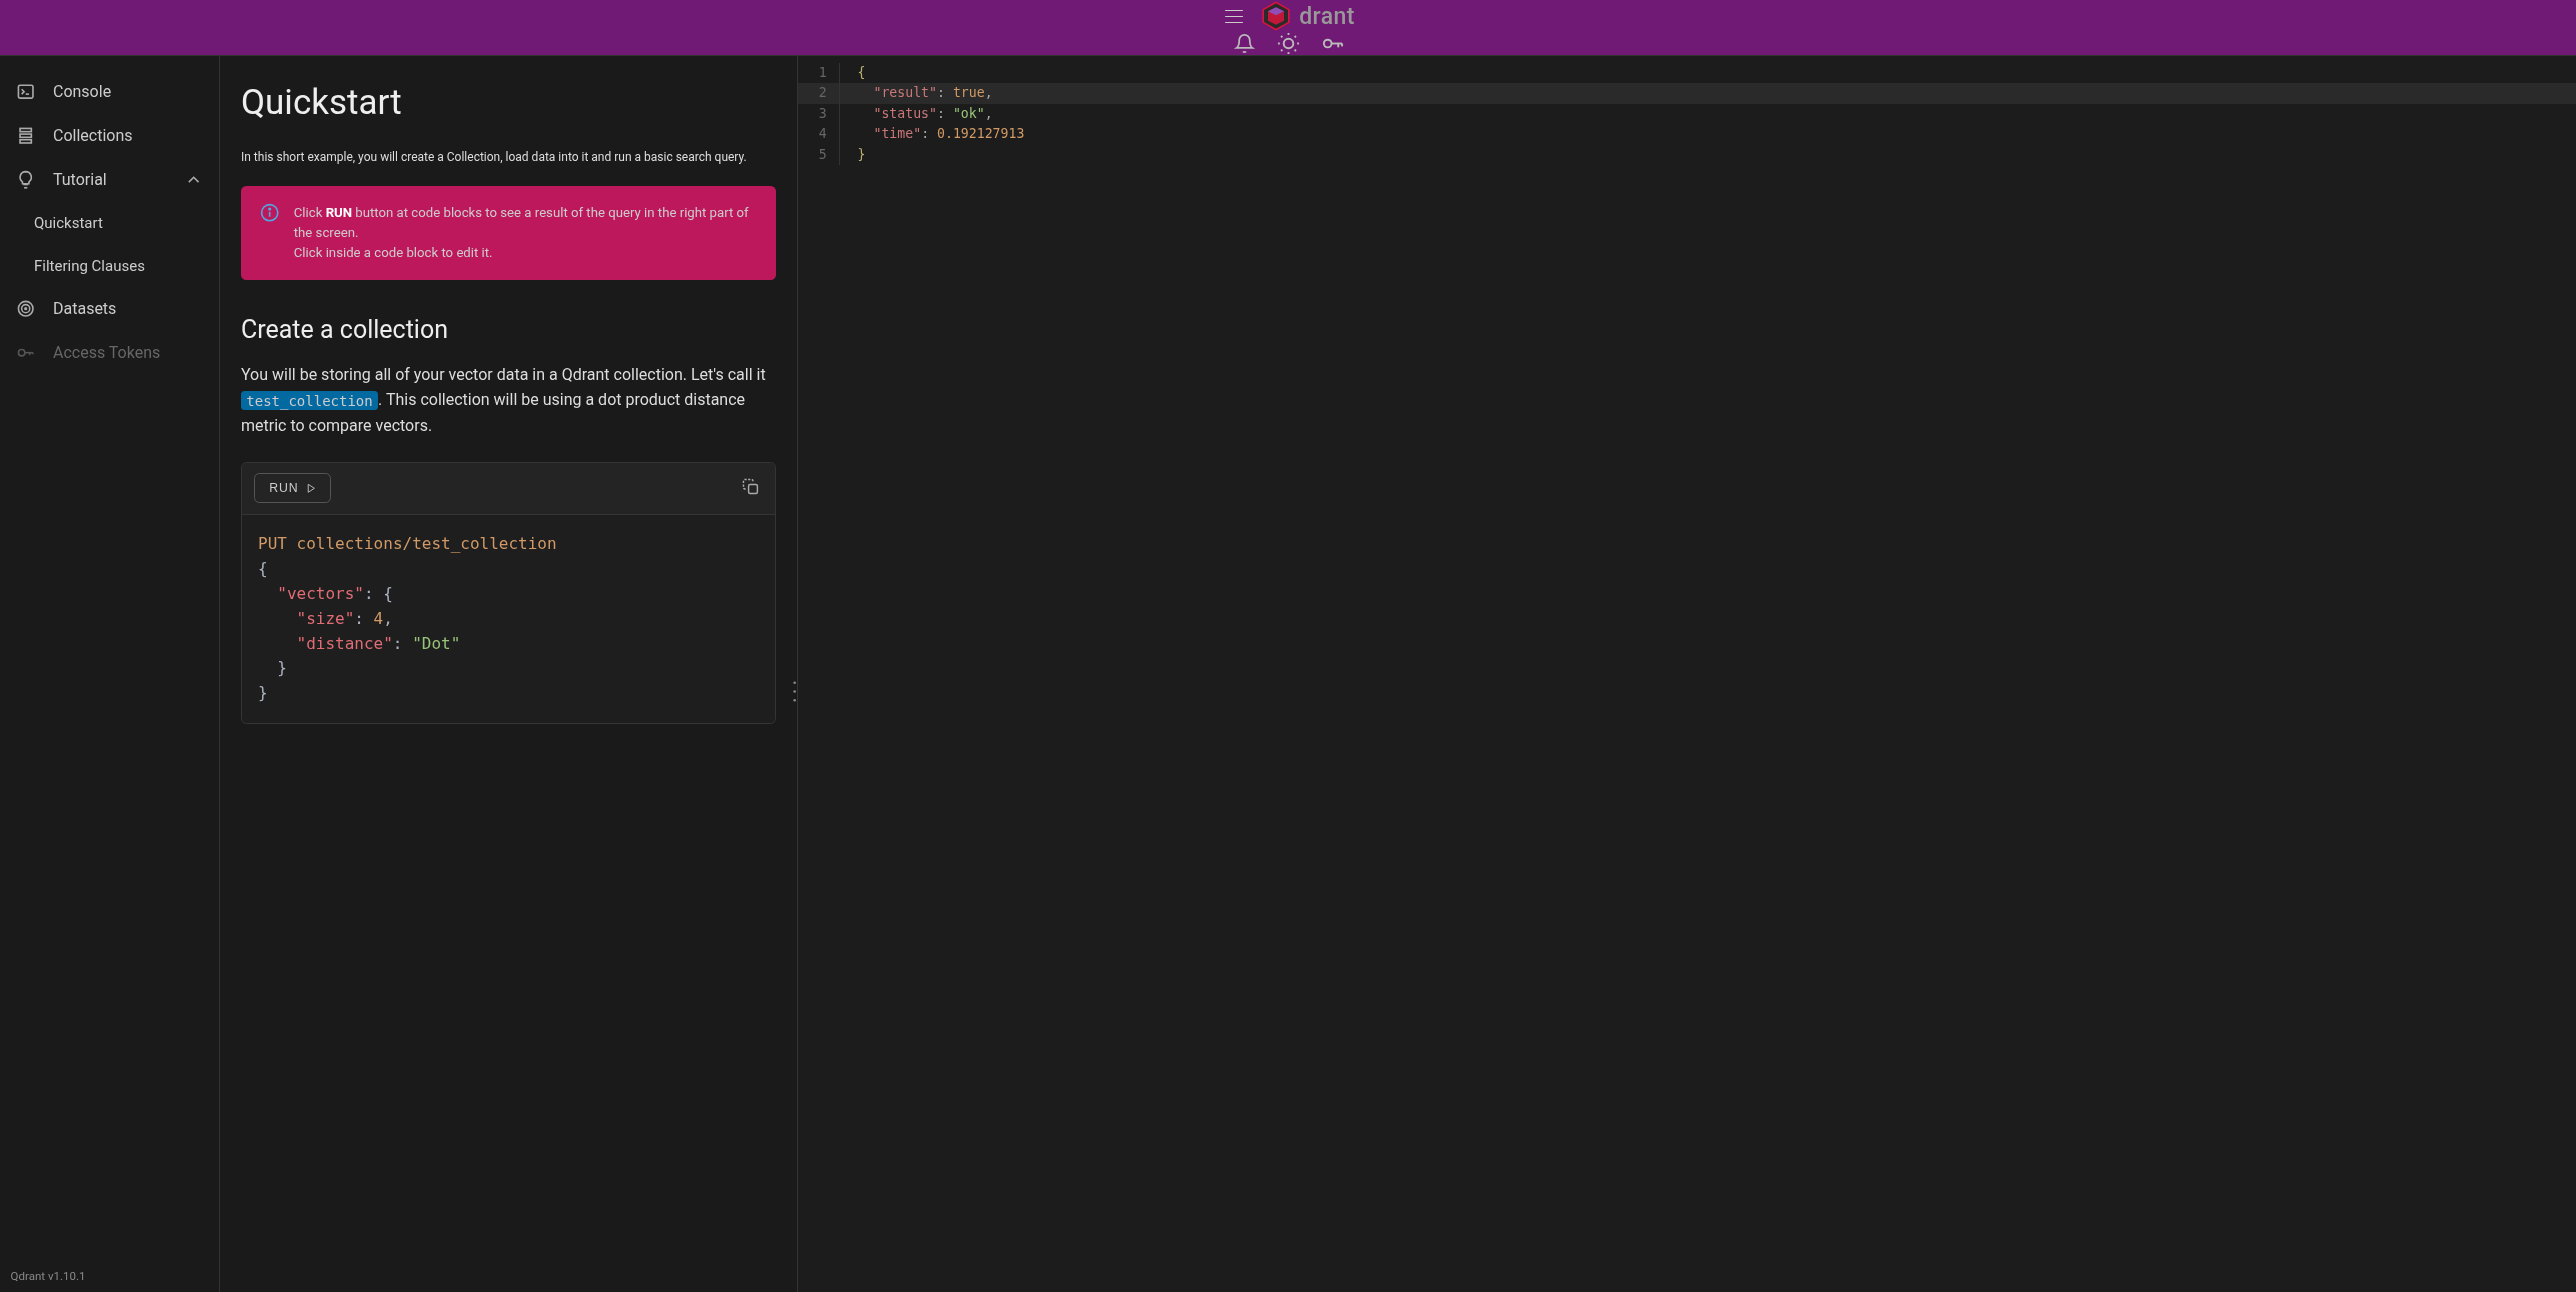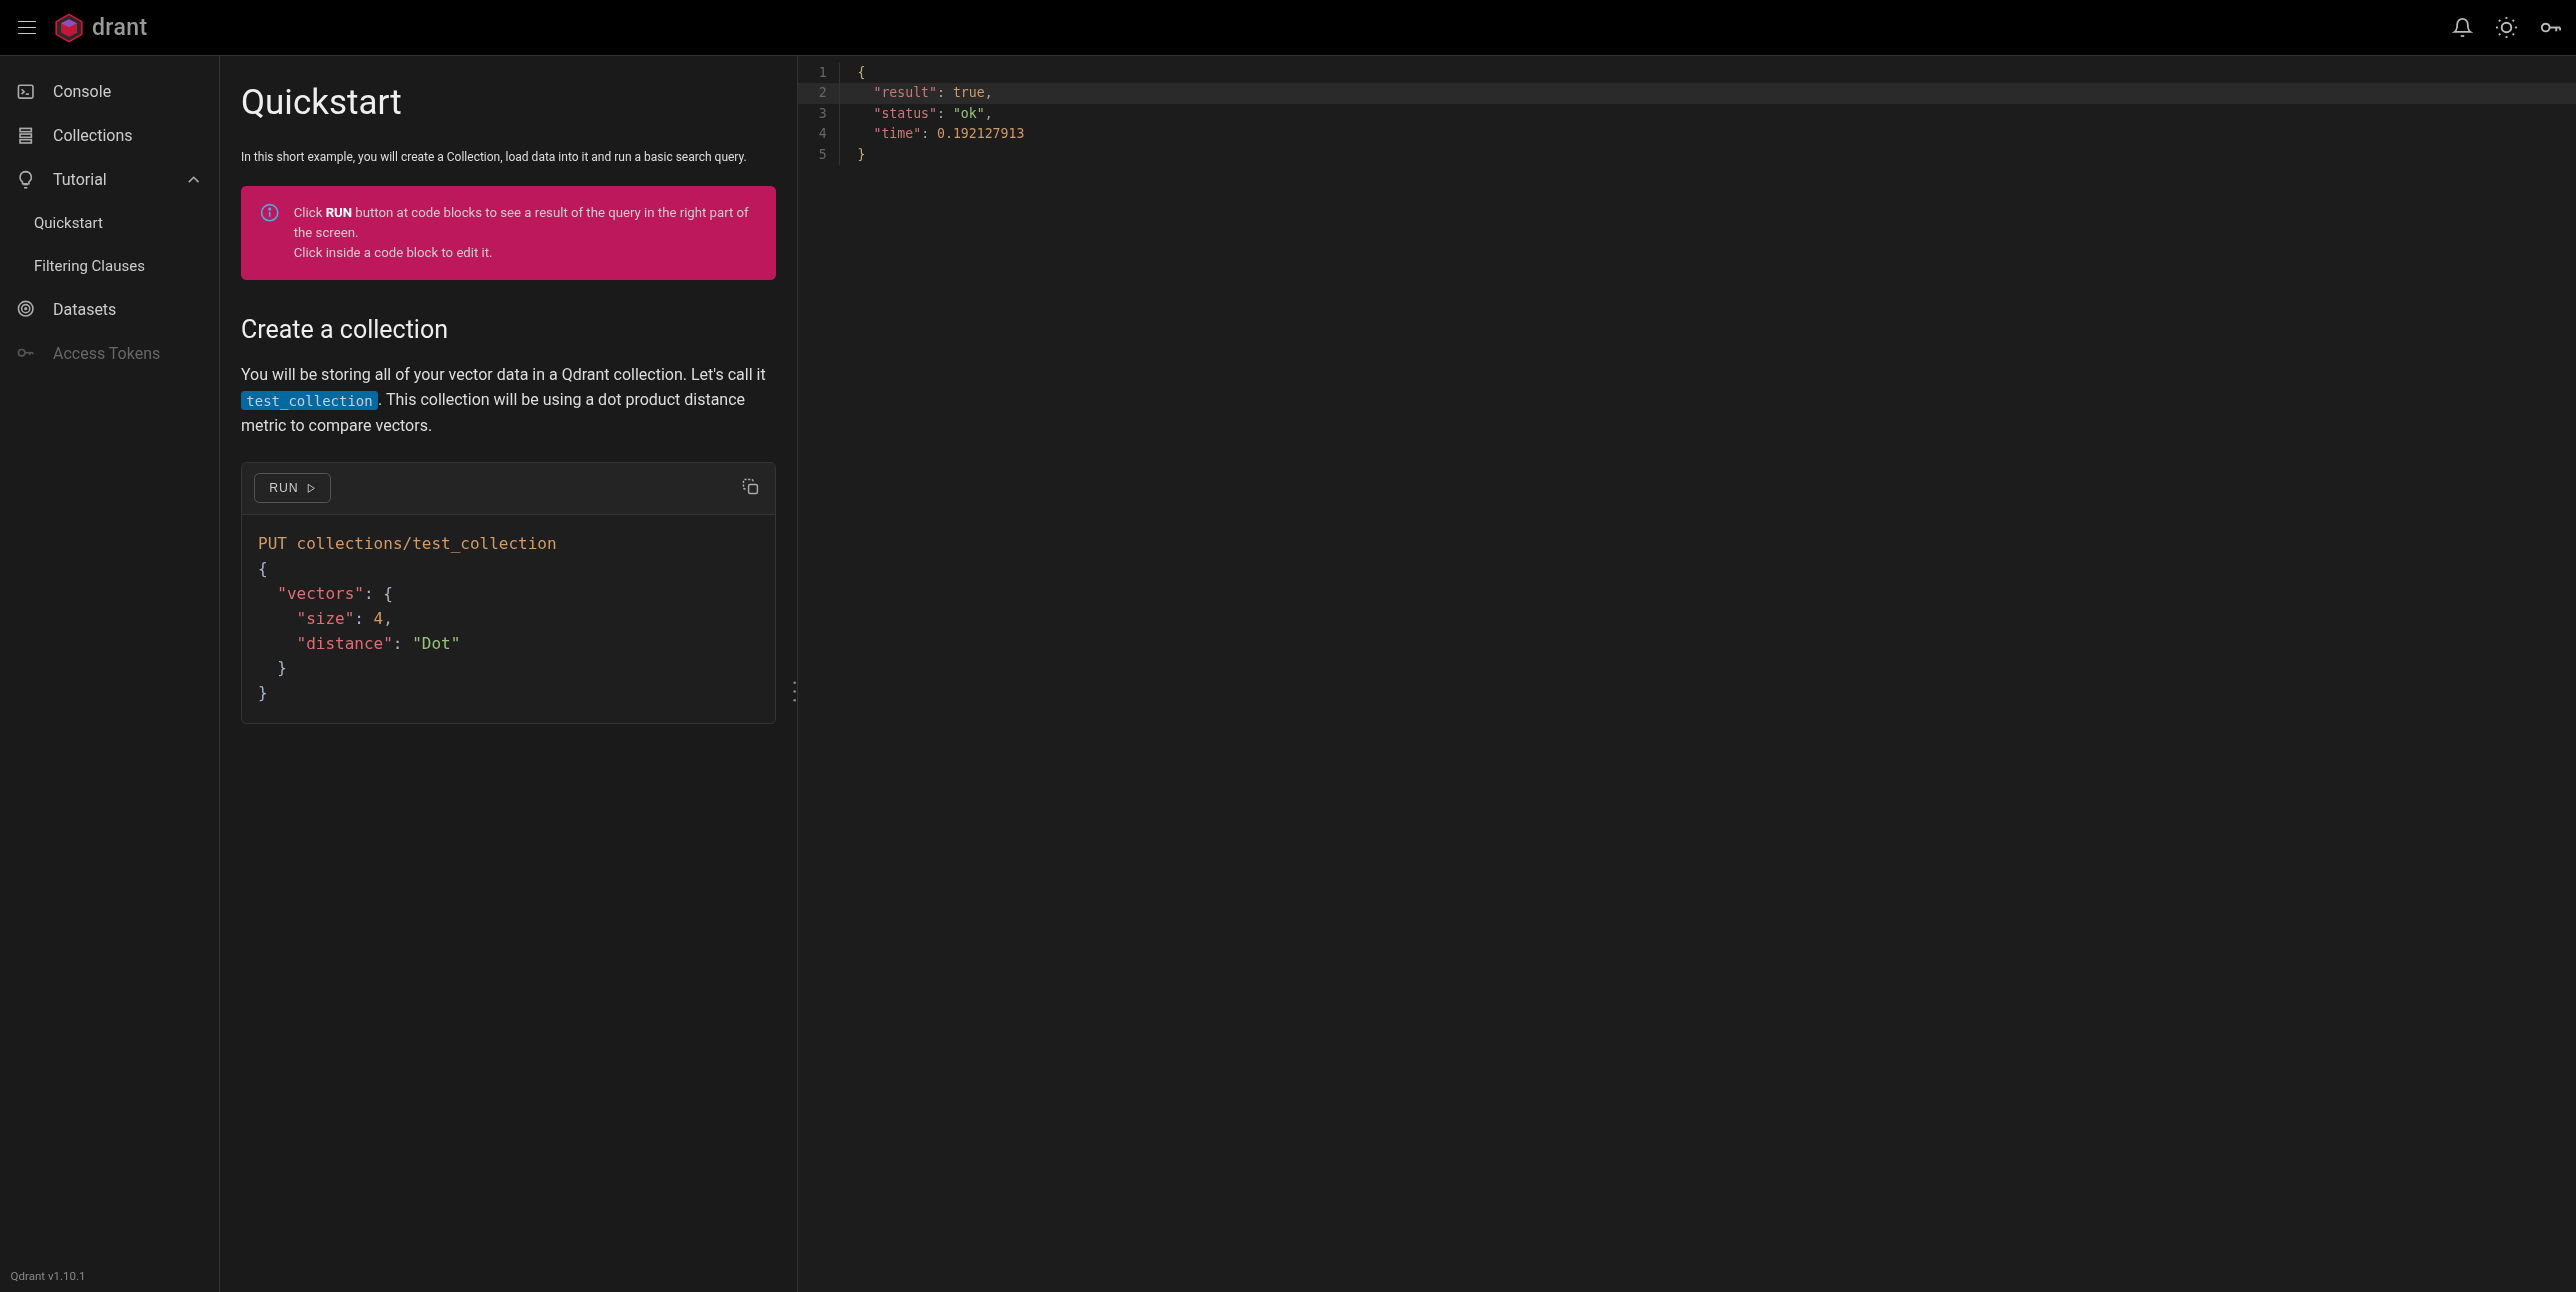--- a/index.html
+++ b/index.html
@@ -15,21 +15,22 @@
   height: 1292px;
   overflow: hidden;
 }
 .header {
   display: flex;
   align-items: center;
   justify-content: space-between;
   height: 56px;
   padding: 0 14px;
   border-bottom: 0.9px solid #333;
-  background: #000000;
+  background: #701a75;
+  flex-direction: column;
 }
 .header-left {
   display: flex;
   align-items: center;
   gap: 14px;
 }
 .hamburger {
   display: flex;
   flex-direction: column;
   justify-content: center;
@@ -84,21 +85,21 @@
   background: #1a1a1a;
   display: flex;
   flex-direction: column;
   justify-content: space-between;
 }
 .sidebar-items {
   padding-top: 14px;
 }
 .sidebar-item {
   display: flex;
-  align-items: center;
+  align-items: flex-start;
   gap: 17.6px;
   padding: 12.3px 16px;
   color: #ccc;
   font-size: 16px;
   cursor: pointer;
 }
 .sidebar-item.disabled {
   color: #666;
 }
 .sidebar-item.disabled .sidebar-icon {

